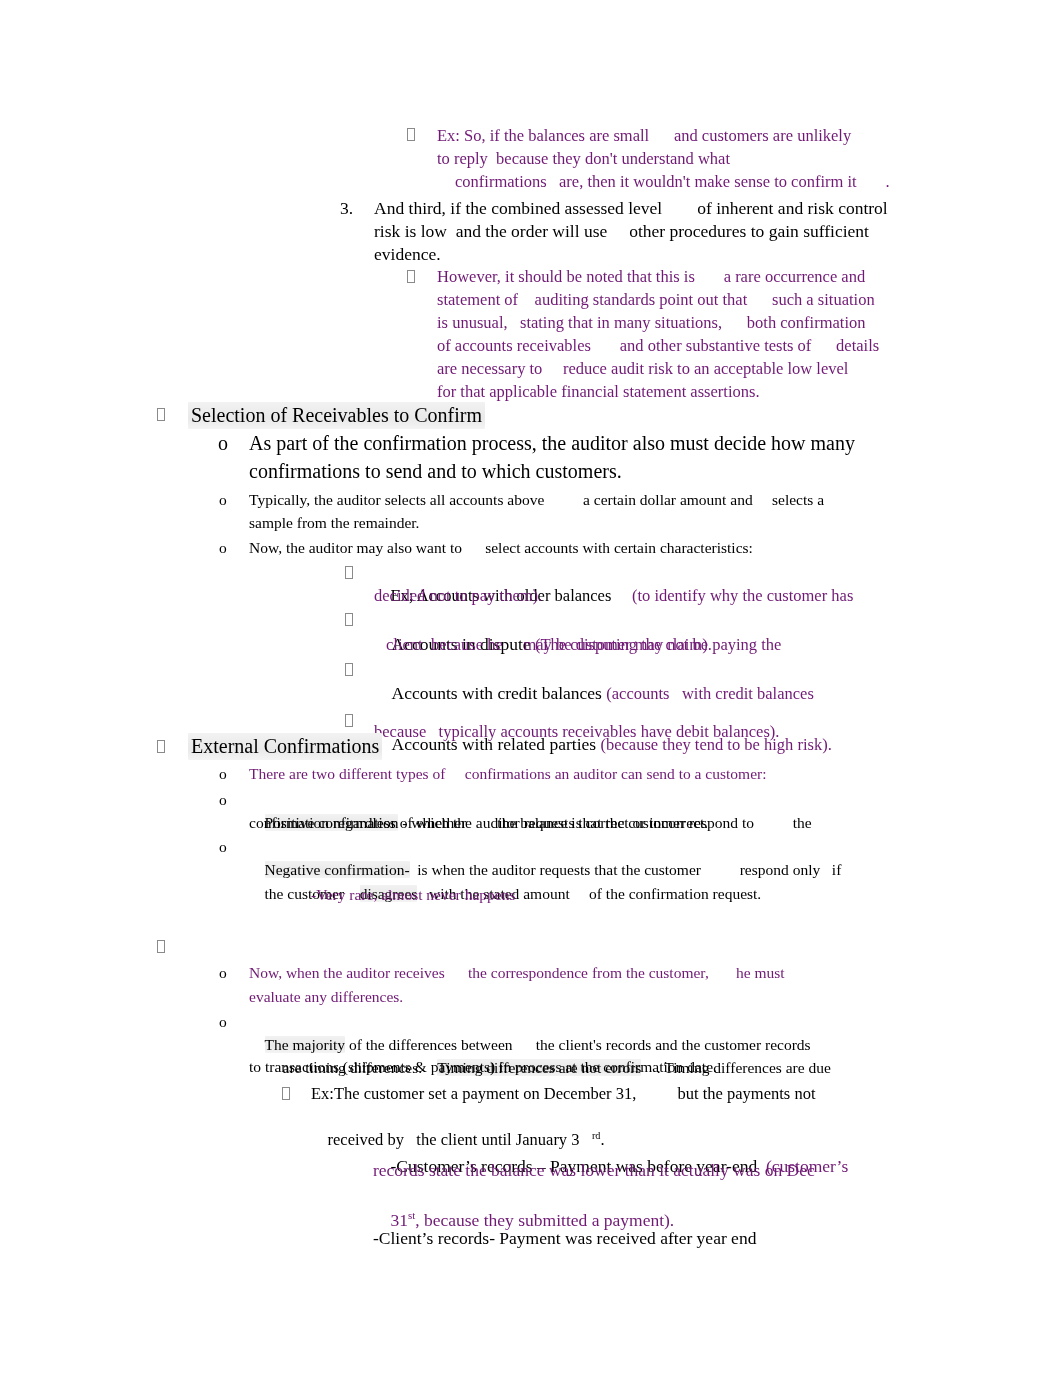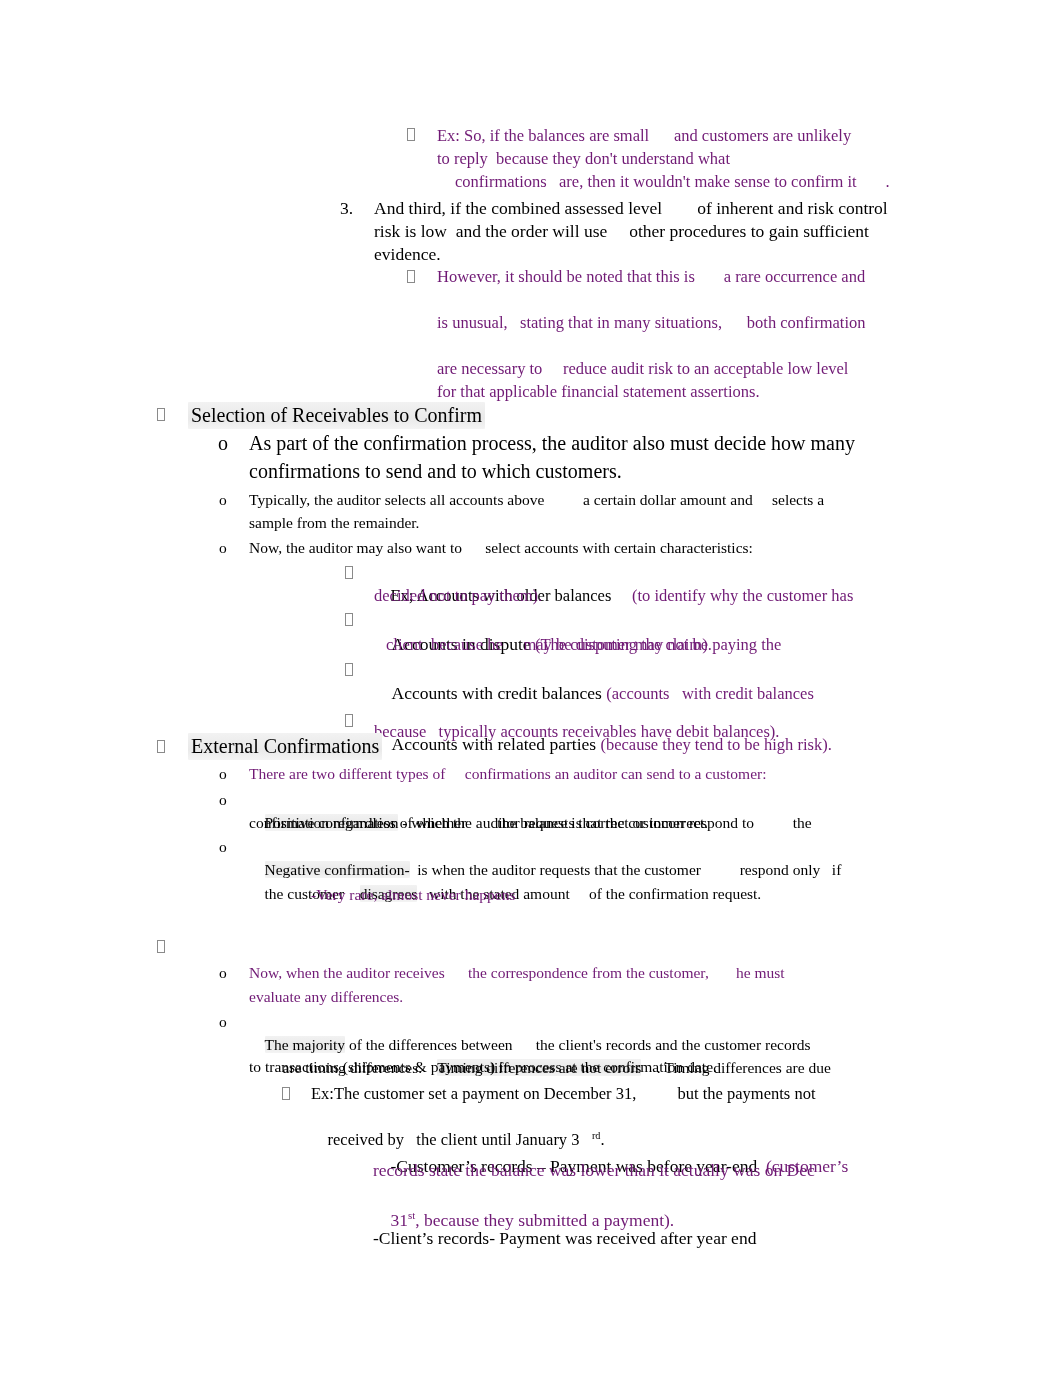--- a/index.html
+++ b/index.html
@@ -79,21 +79,23 @@
   <div class="p s16 blue" style="left:437px; top:147px; width:505px;">to reply  because they don't understand what</div>
   <div class="p s16 blue" style="left:437px; top:170px; width:520px;margin-left:18px;">confirmations   are, then it wouldn't make sense to confirm it       .</div>
 
   <div class="num-marker s17" style="left:340px; top:196px;">3.</div>
   <div class="p s17 blk-txt" style="left:374px; top:196px; width:545px;">And third, if the combined assessed level        of inherent and risk control</div>
   <div class="p s17 blk-txt" style="left:374px; top:219px; width:545px;">risk is low  and the order will use     other procedures to gain sufficient</div>
   <div class="p s17 blk-txt" style="left:374px; top:242px; width:545px;">evidence.</div>
 
   <span class="marker tofu" style="left:407px; top:270px;"></span>
   <div class="p s16 blue" style="left:437px; top:265px; width:510px;">However, it should be noted that this is       a rare occurrence and</div>
+  <div class="p s16 blue" style="left:437px; top:288px; width:510px;">statement of    auditing standards point out that      such a situation</div>
   <div class="p s16 blue" style="left:437px; top:311px; width:510px;">is unusual,   stating that in many situations,      both confirmation</div>
+  <div class="p s16 blue" style="left:437px; top:334px; width:510px;">of accounts receivables       and other substantive tests of      details</div>
   <div class="p s16 blue" style="left:437px; top:357px; width:510px;">are necessary to     reduce audit risk to an acceptable low level</div>
   <div class="p s16 blue" style="left:437px; top:380px; width:510px;">for that applicable financial statement assertions.</div>
 
   <span class="marker tofu" style="left:157px; top:408px;"></span>
   <div class="p s18 blk-txt hl" style="left:188px; top:402px; padding:1px 3px;">Selection of Receivables to Confirm</div>
 
   <div class="o-marker s18" style="left:218px; top:431px;">o</div>
   <div class="p s18 blk-txt" style="left:249px; top:459px; width:650px;">confirmations to send and to which customers.</div>
   <div class="p s18 blk-txt" style="left:249px; top:431px; width:650px;">As part of the confirmation process, the auditor also must decide how many</div>
 

